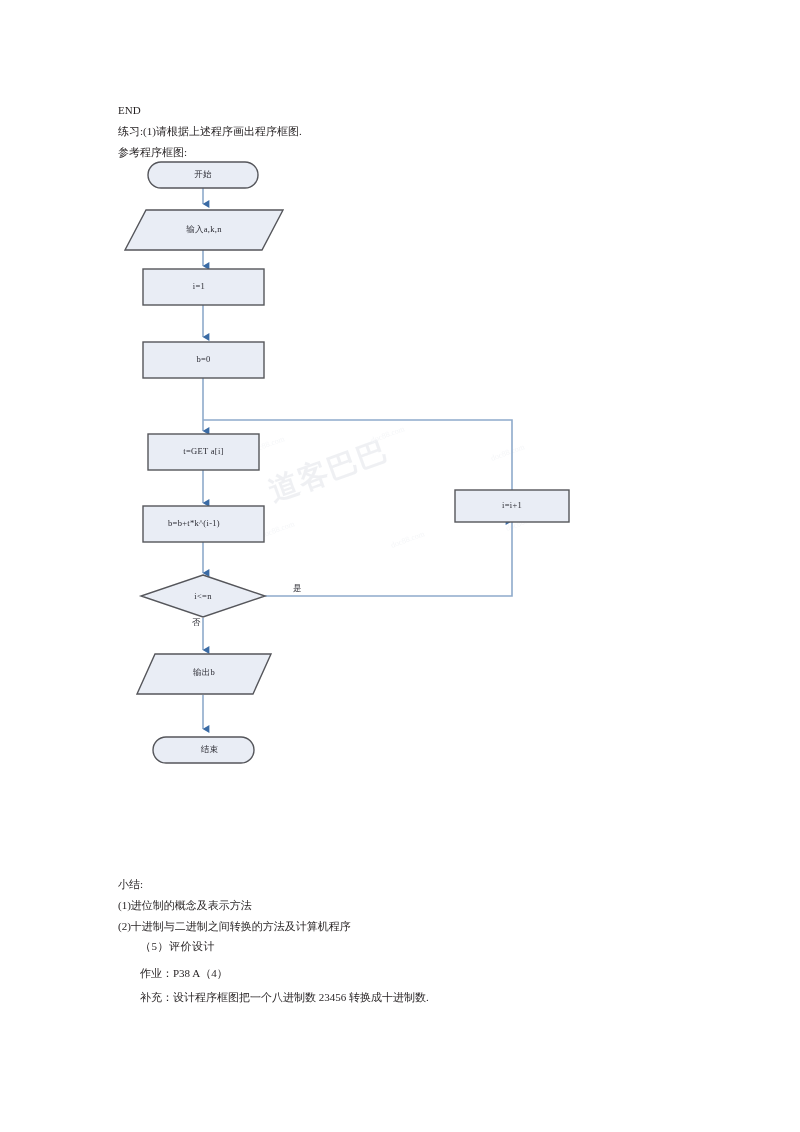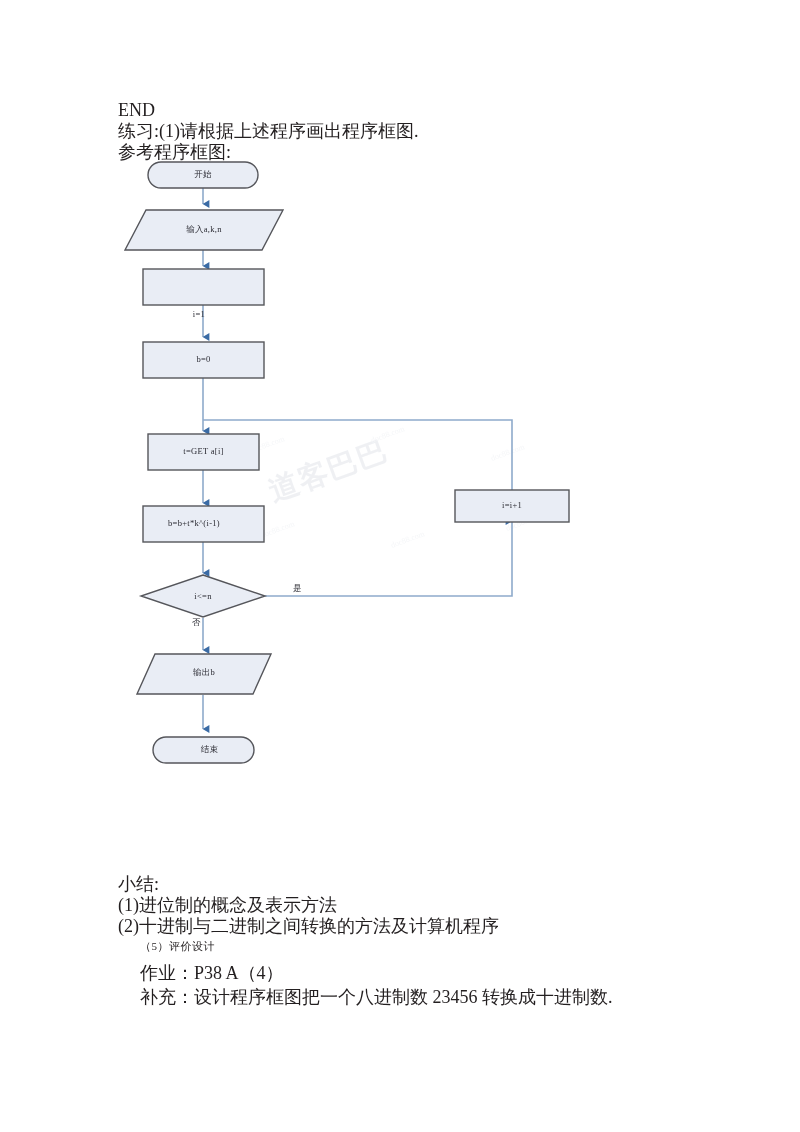--- a/index.html
+++ b/index.html
@@ -49,21 +49,21 @@
     position: absolute;
     font-size: 8px;
     color: #9aa7bd;
     transform: rotate(-20deg);
     white-space: nowrap;
   }
 
   
   .textblock {
     position: absolute;
-    font-size: 18px;
+    font-size: 11px;
     line-height: 21px;
     white-space: pre-wrap;
   }
   .t-end       { left: 118px; top: 100px; }
   .t-ex1       { left: 118px; top: 121px; }
   .t-ref       { left: 118px; top: 142px; }
 
   .para2 {
     position: absolute;
     left: 118px;
@@ -188,21 +188,21 @@
 
       <rect x="455" y="490" width="114" height="32" fill="#e9edf5" stroke="#55565b" stroke-width="1.4"></rect>
 
       <polygon points="155,654 271,654 253,694 137,694" fill="#e9edf5" stroke="#55565b" stroke-width="1.4"></polygon>
 
       <rect x="153" y="737" width="101" height="26" rx="13" ry="13" fill="#e9edf5" stroke="#55565b" stroke-width="1.4"></rect>
     </svg>
 
     <div class="fc-label" style="left:148px; top:169px; width:110px;">开始</div>
     <div class="fc-label" style="left:135px; top:224px; width:138px;">输入a,k,n</div>
-    <div class="fc-label" style="left:143px; top:281px; width:112px;margin-top:28px;">i=1</div>
+    <div class="fc-label" style="left:143px; top:281px; width:112px;">i=1</div>
     <div class="fc-label" style="left:143px; top:354px; width:121px;text-align:center;">b=0</div>
     <div class="fc-label" style="left:148px; top:446px; width:111px;">t=GET a[i]</div>
     <div class="fc-label" style="left:143px; top:518px; width:102px;">b=b+t*k^(i-1)</div>
     <div class="fc-label" style="left:153px; top:591px; width:100px;">i&lt;=n</div>
     <div class="fc-label" style="left:455px; top:500px; width:114px;">i=i+1</div>
     <div class="fc-label" style="left:146px; top:667px; width:116px;">输出b</div>
     <div class="fc-label" style="left:153px; top:744px; width:113px;">结束</div>
 
     <div class="fc-branch" style="left:293px; top:583px;">是</div>
     <div class="fc-branch" style="left:192px; top:617px;">否</div>

